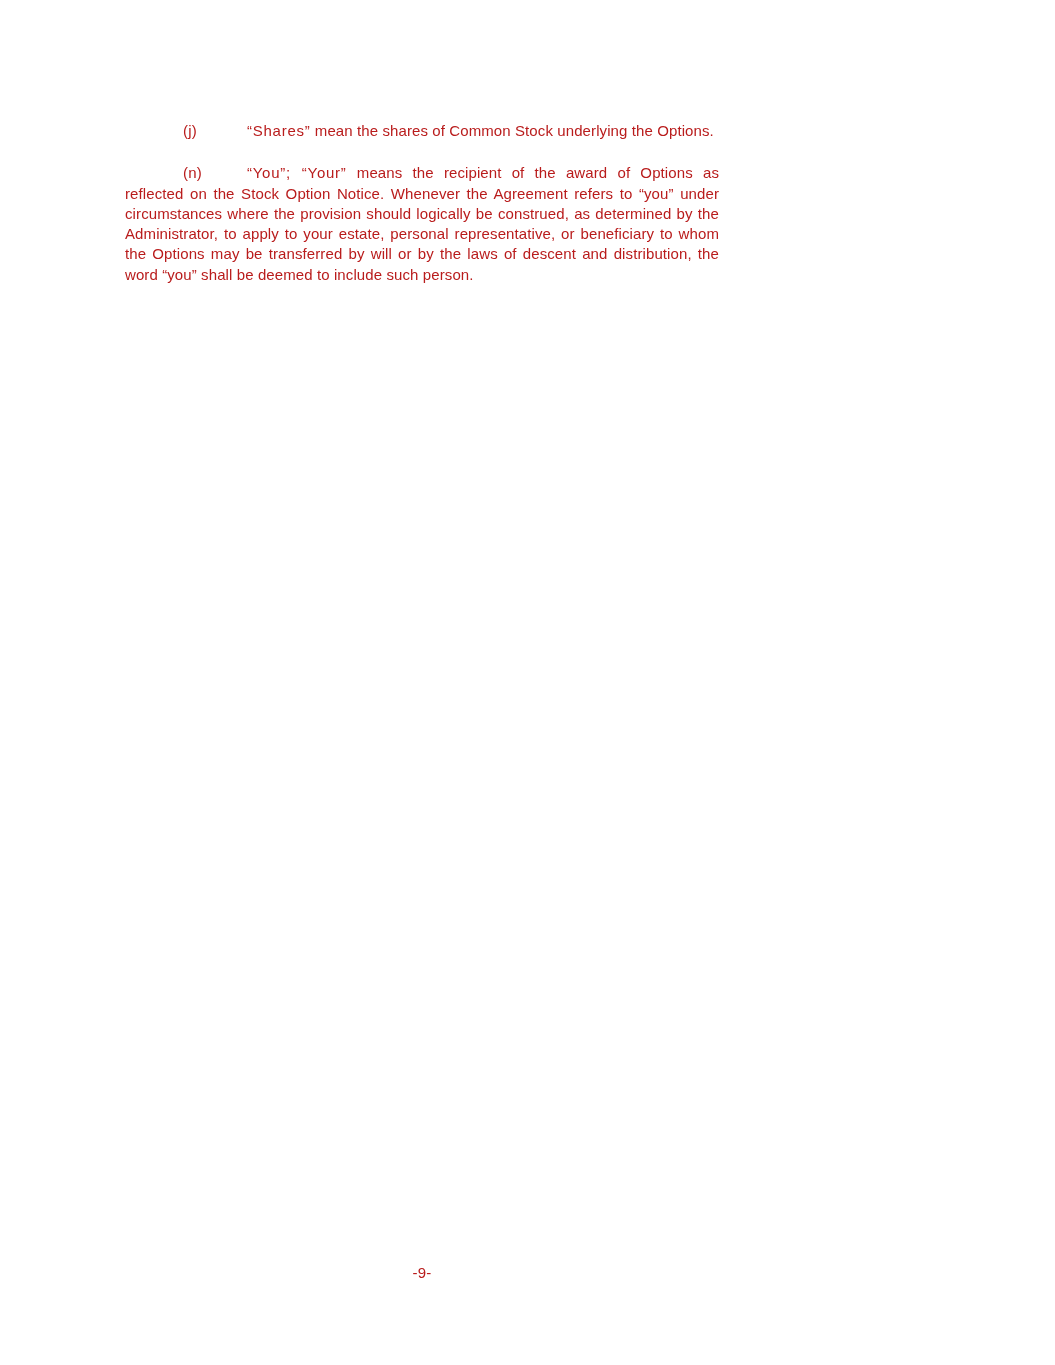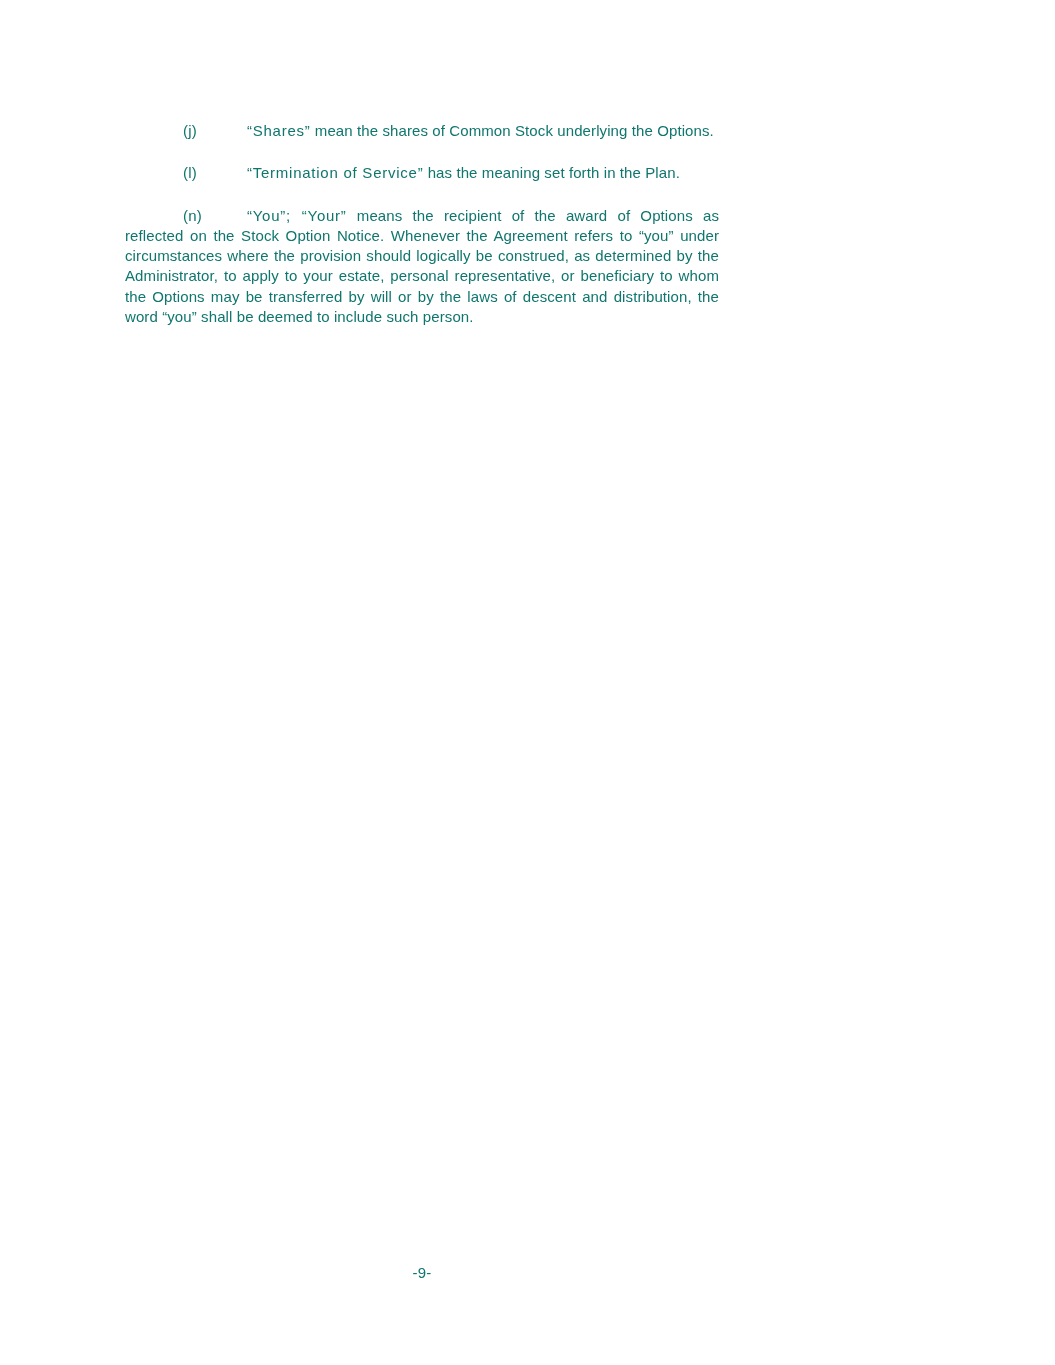--- a/index.html
+++ b/index.html
@@ -7,21 +7,21 @@
     padding: 0;
     background: #ffffff;
   }
   .page {
     position: relative;
     width: 844px;
     height: 1365px;
     background: #ffffff;
     font-family: "Liberation Sans", sans-serif;
     font-size: 15px;
-    color: #0f766e;
+    color: #b91c1c;
     overflow: hidden;
   }
   .content {
     position: absolute;
     left: 125px;
     right: 125px;
     top: 121px;
   }
   .para {
     margin: 0 0 22px 0;
@@ -52,21 +52,20 @@
 </style>
 </head>
 <body>
 
 <div class="page">
   <div class="content">
 
     <p class="para"><span class="clause-label">(j)</span><span class="defined-term">“Shares”</span><span class="clause-text"> mean the shares of Common Stock underlying the Options.</span></p>
 
 
-    <p class="para"><span class="clause-label">(l)</span><span class="defined-term">“Termination of Service”</span><span class="clause-text"> has the meaning set forth in the Plan.</span></p>
 
 
     <p class="para"><span class="clause-label">(n)</span><span class="defined-term">“You”; “Your”</span><span class="clause-text"> means the recipient of the award of Options as reflected on the Stock Option Notice. Whenever the Agreement refers to “you” under circumstances where the provision should logically be construed, as determined by the Administrator, to apply to your estate, personal representative, or beneficiary to whom the Options may be transferred by will or by the laws of descent and distribution, the word “you” shall be deemed to include such person.</span></p>
 
   </div>
 
   <div class="footer">-9-</div>
 </div>
 
 </body></html>

